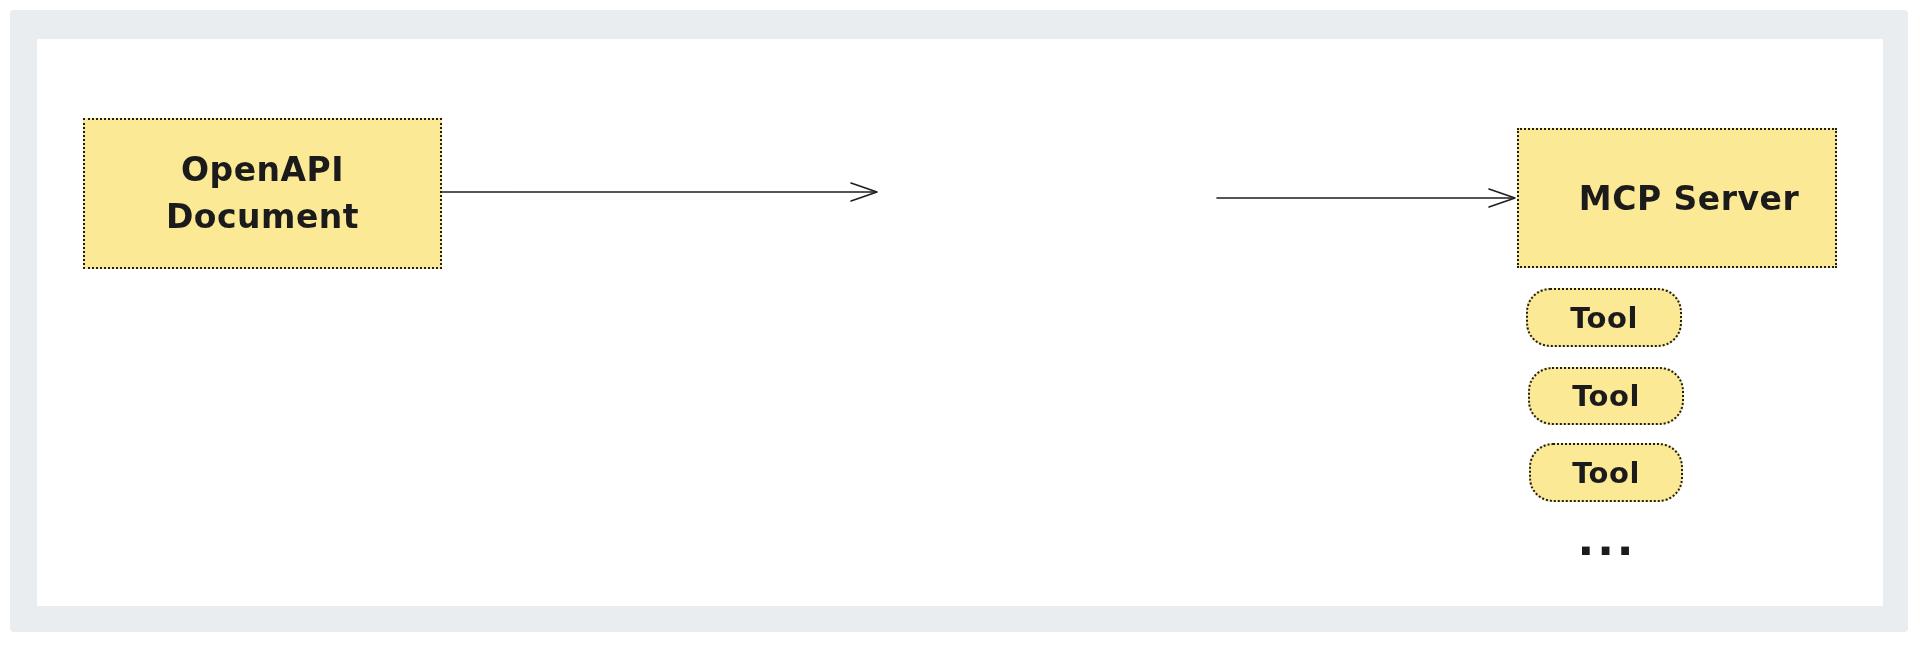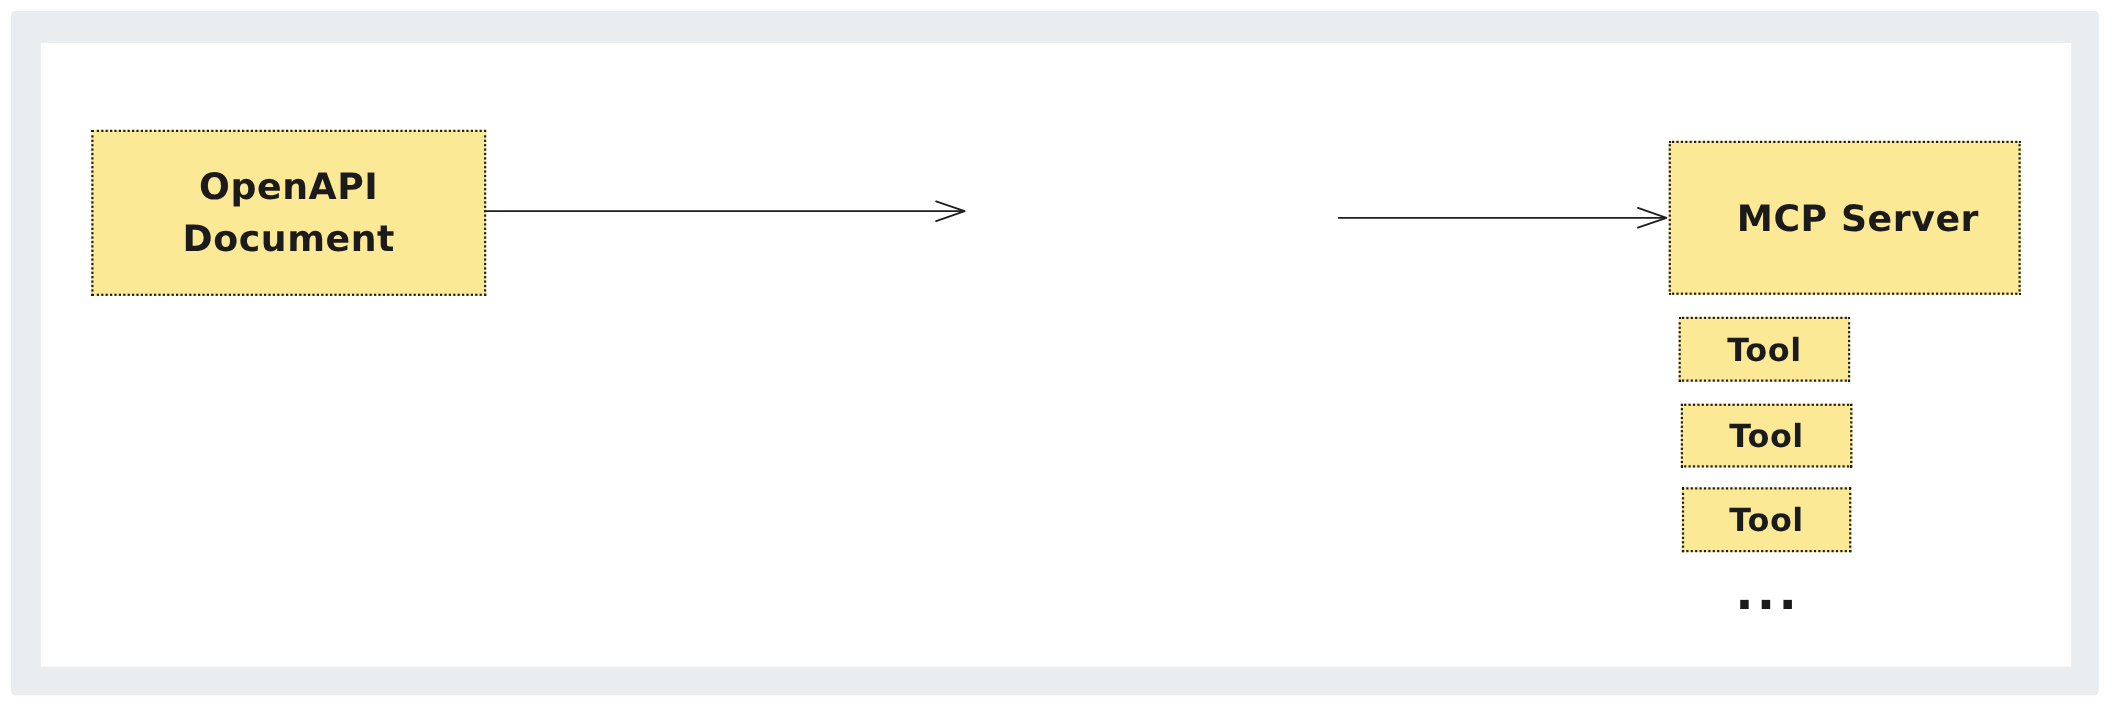--- a/index.html
+++ b/index.html
@@ -36,21 +36,21 @@
     font-weight: 600;
     letter-spacing: 0.5px;
   }
   .node-label { text-align: center; }
   .multiline { white-space: pre-line; line-height: 1.4; }
 
   .node-openapi   { left: 46px;   top: 79px;  width: 359px; height: 151px; font-size: 33px; }
   .node-generator { left: 841px;  top: 116px; width: 337px; height: 94px;  font-size: 33px; }
   .node-mcp       { left: 1480px; top: 89px;  width: 320px; height: 140px; font-size: 33px; padding-left: 24px; }
 
-  .node-tool { font-size: 29px; }
+  .node-tool { font-size: 29px; border-radius: 24px; }
   .node-tool-1 { left: 1489px; top: 249px; width: 156px; height: 59px; }
   .node-tool-2 { left: 1491px; top: 328px; width: 156px; height: 58px; }
   .node-tool-3 { left: 1492px; top: 404px; width: 154px; height: 59px; }
 
   .arrow { position: absolute; overflow: visible; }
   .arrow-1 { left: 404px;  top: 140px; width: 444px; height: 26px; }
   .arrow-2 { left: 1180px; top: 146px; width: 302px; height: 26px; }
   .arrow line, .arrow polyline {
     stroke: #1e1e1e;
     stroke-width: 1.6;

